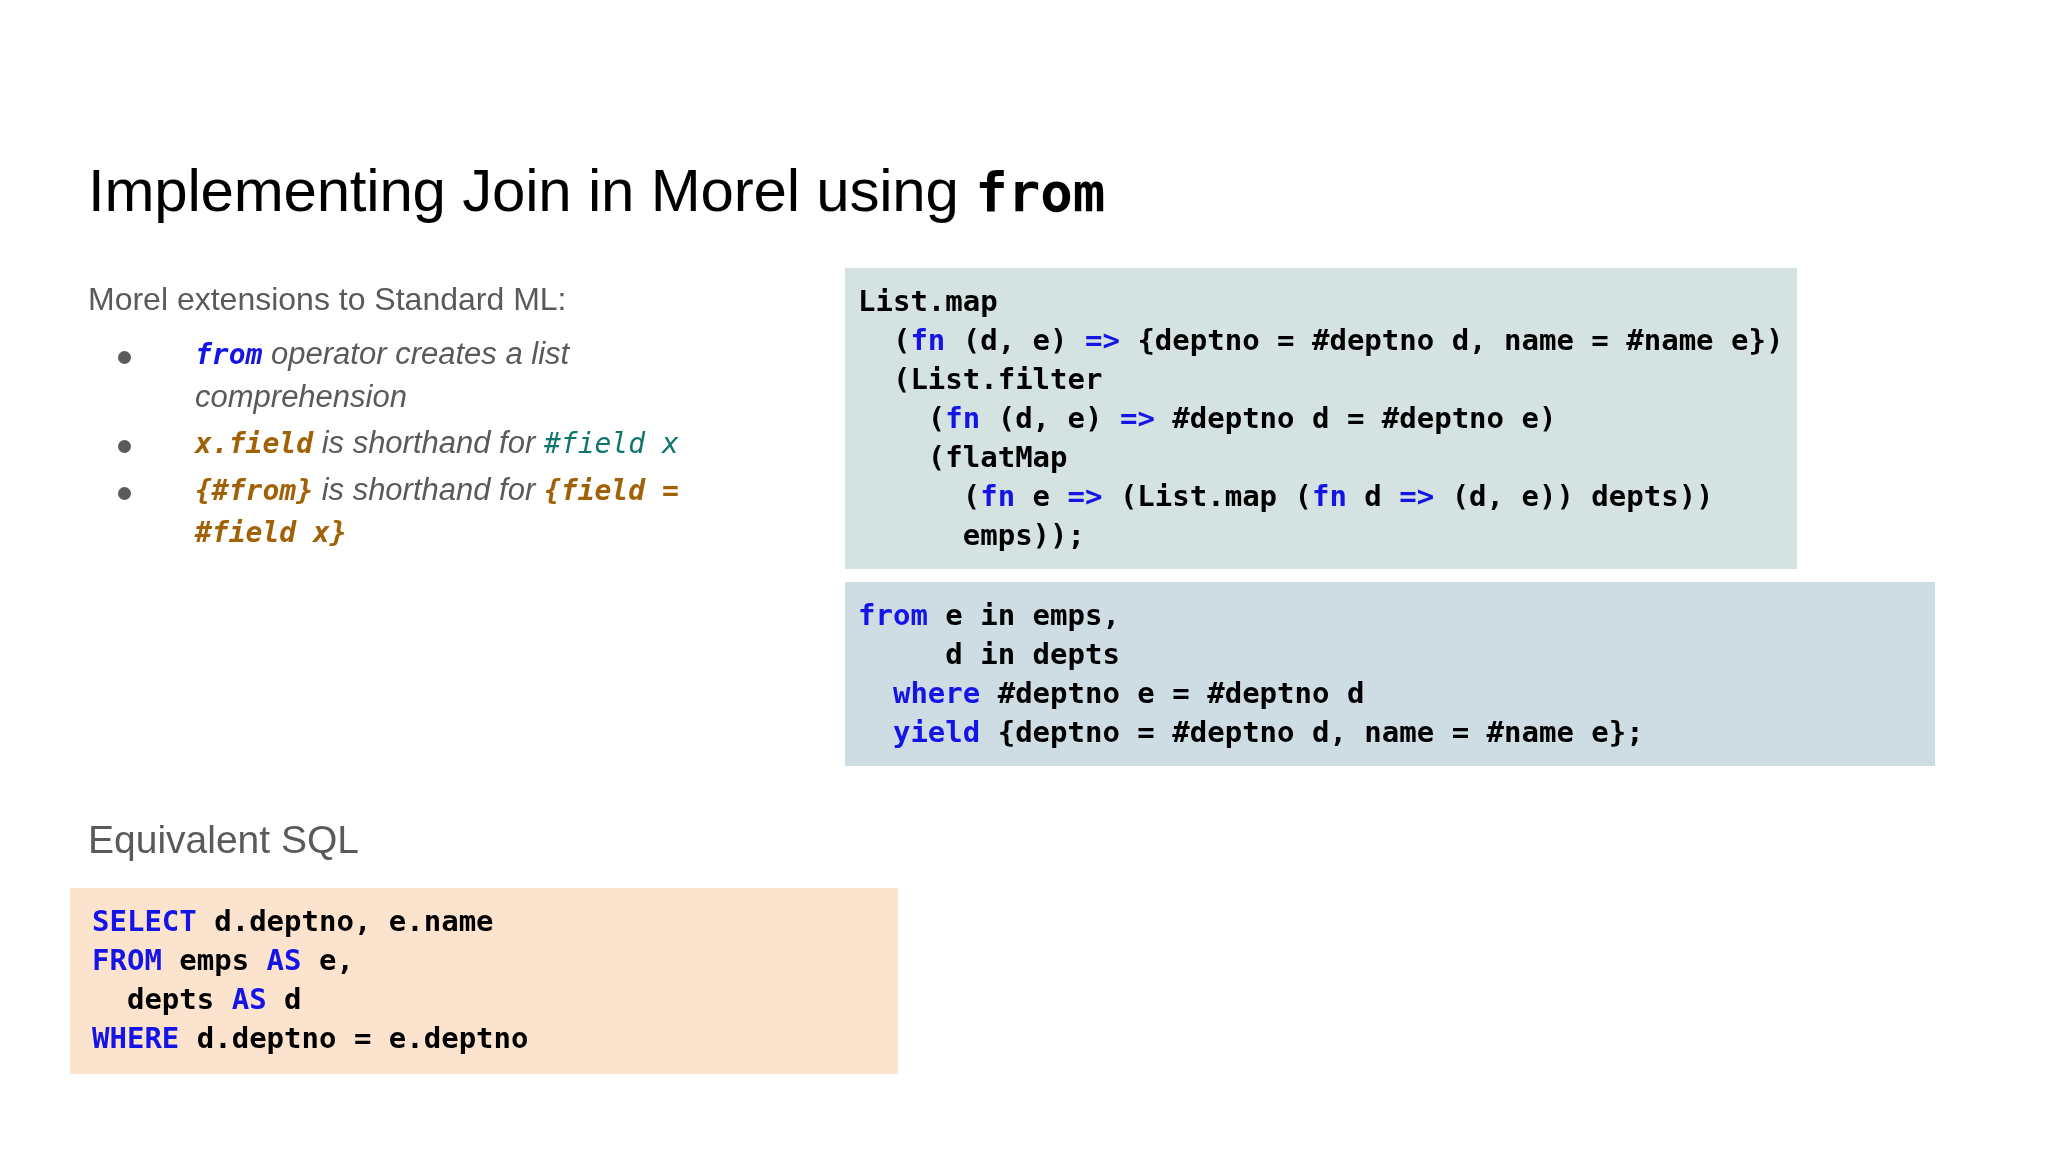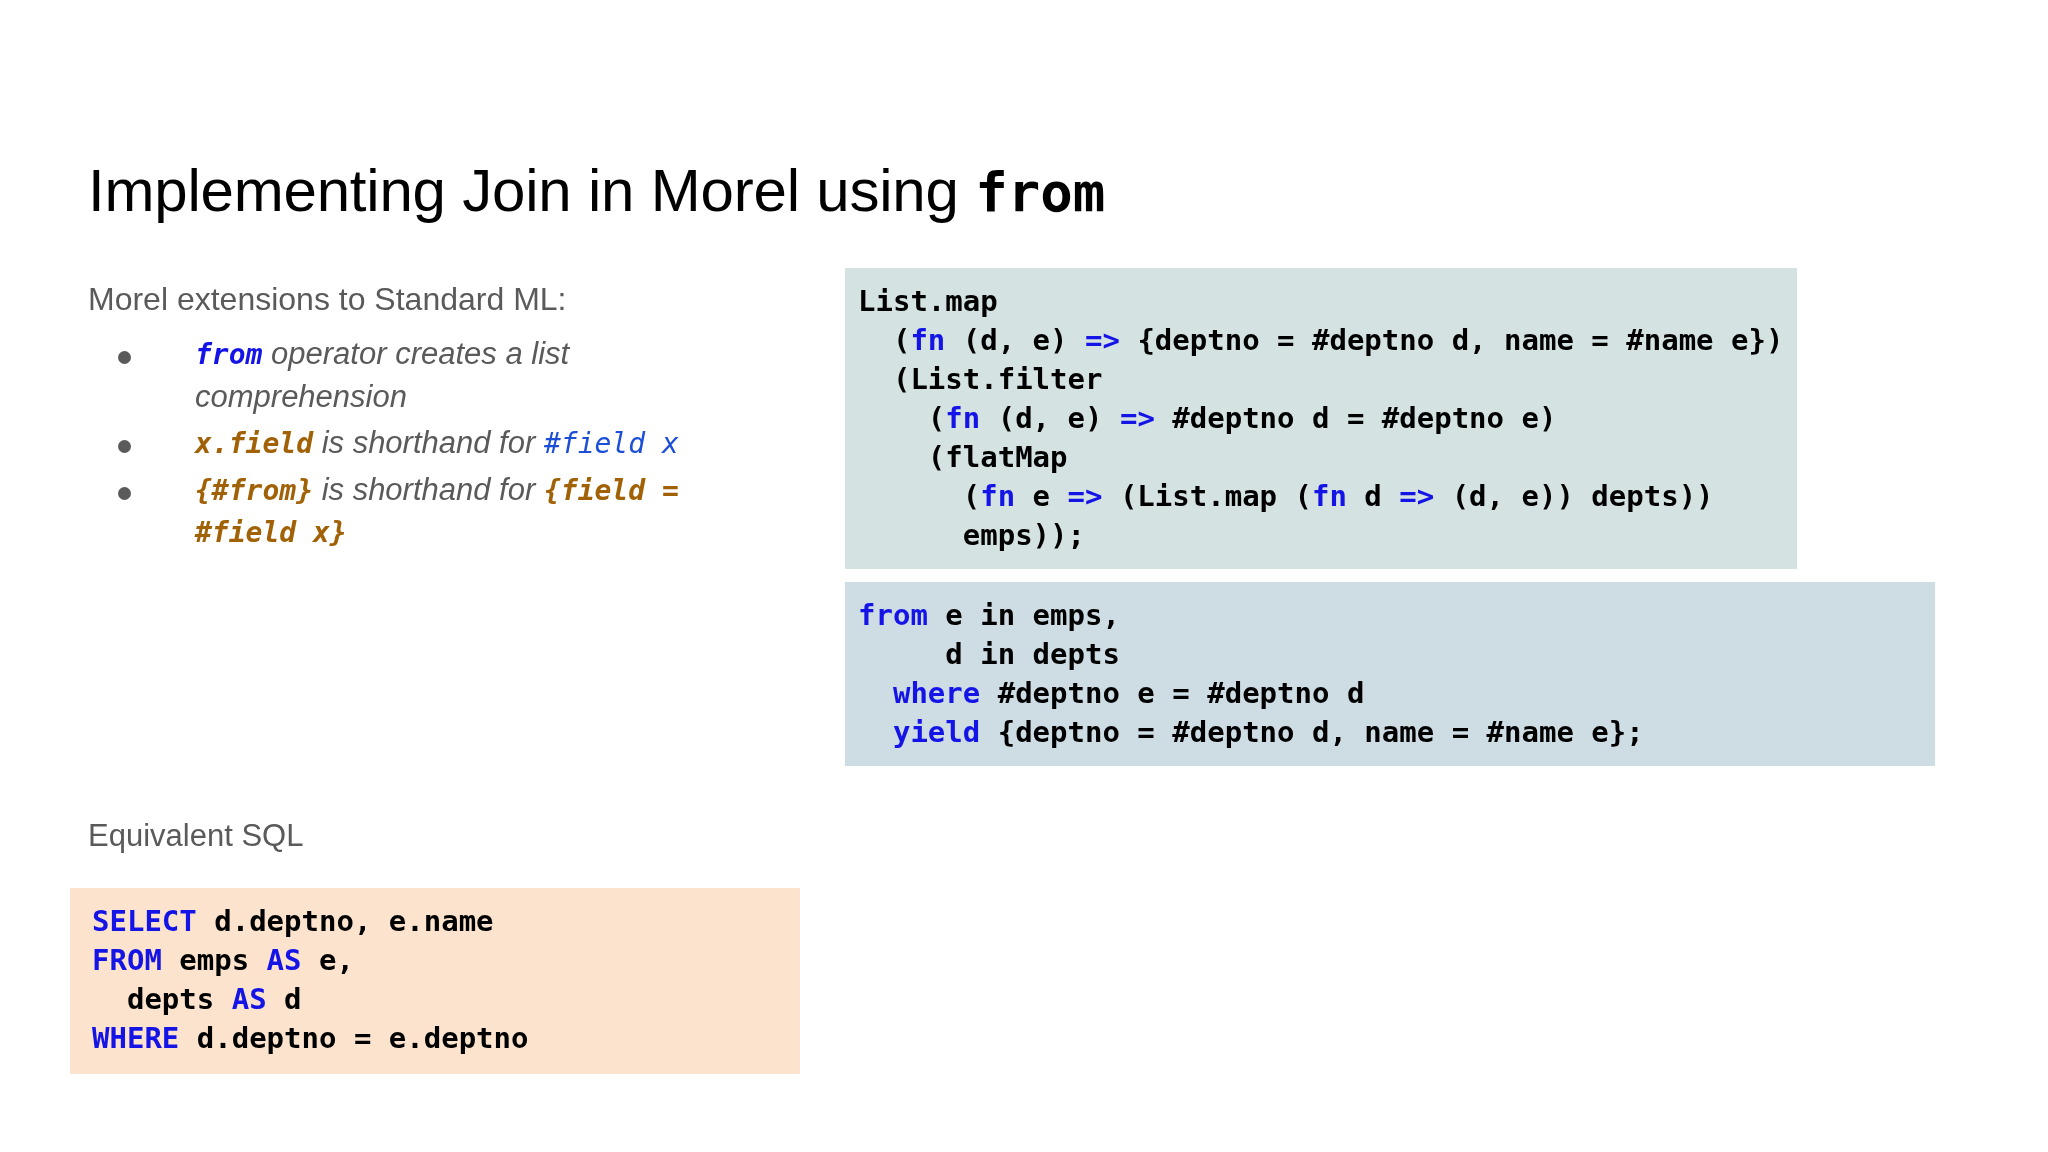--- a/index.html
+++ b/index.html
@@ -80,30 +80,30 @@
   .code-inline {
     font-family: "DejaVu Sans Mono", monospace;
     font-weight: 700;
     font-size: 28px;
     color: #a16207;
   }
   .code-inline.kw {
     color: #1414e6;
   }
   .code-inline.dim {
-    color: #1d4ed8;
+    color: #0f766e;
     font-weight: 400;
   }
 
   
   .sql-label {
     position: absolute;
     left: 88px;
     top: 818px;
-    font-size: 31px;
+    font-size: 39px;
     color: #5a5a5a;
   }
 
   
   pre.code-block {
     margin: 0;
     font-family: "DejaVu Sans Mono", monospace;
     font-weight: 700;
     font-size: 29px;
     line-height: 39px;
@@ -128,21 +128,21 @@
     left: 845px;
     top: 582px;
     width: 1090px;
     padding: 14px 0 14px 13px;
     background: #cedde4;
   }
   #sql-code-block {
     position: absolute;
     left: 70px;
     top: 888px;
-    width: 730px;
+    width: 828px;
     padding: 14px 0 16px 22px;
     background: #fce3cd;
   }
 </style>
 </head>
 <body>
 
 <div class="slide">
 
   <h1 class="slide-title">

